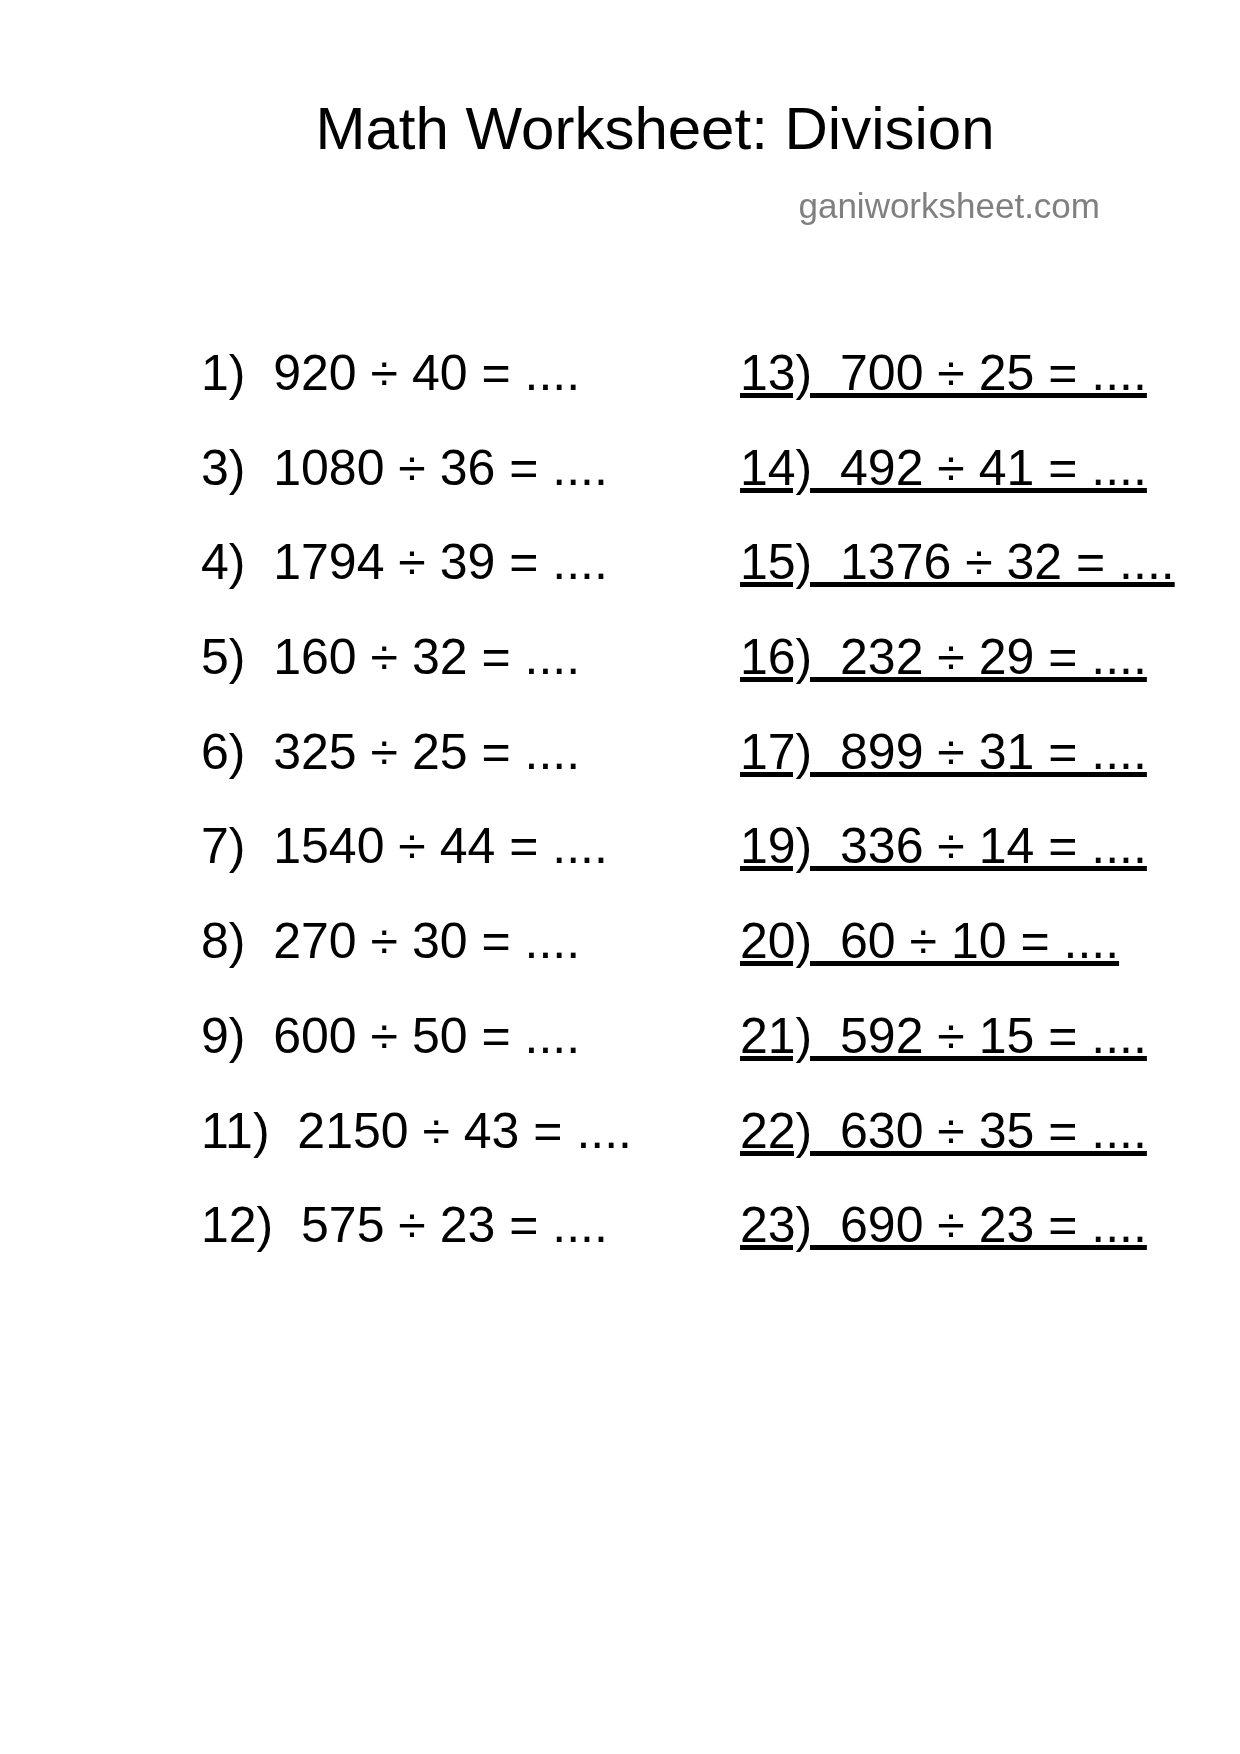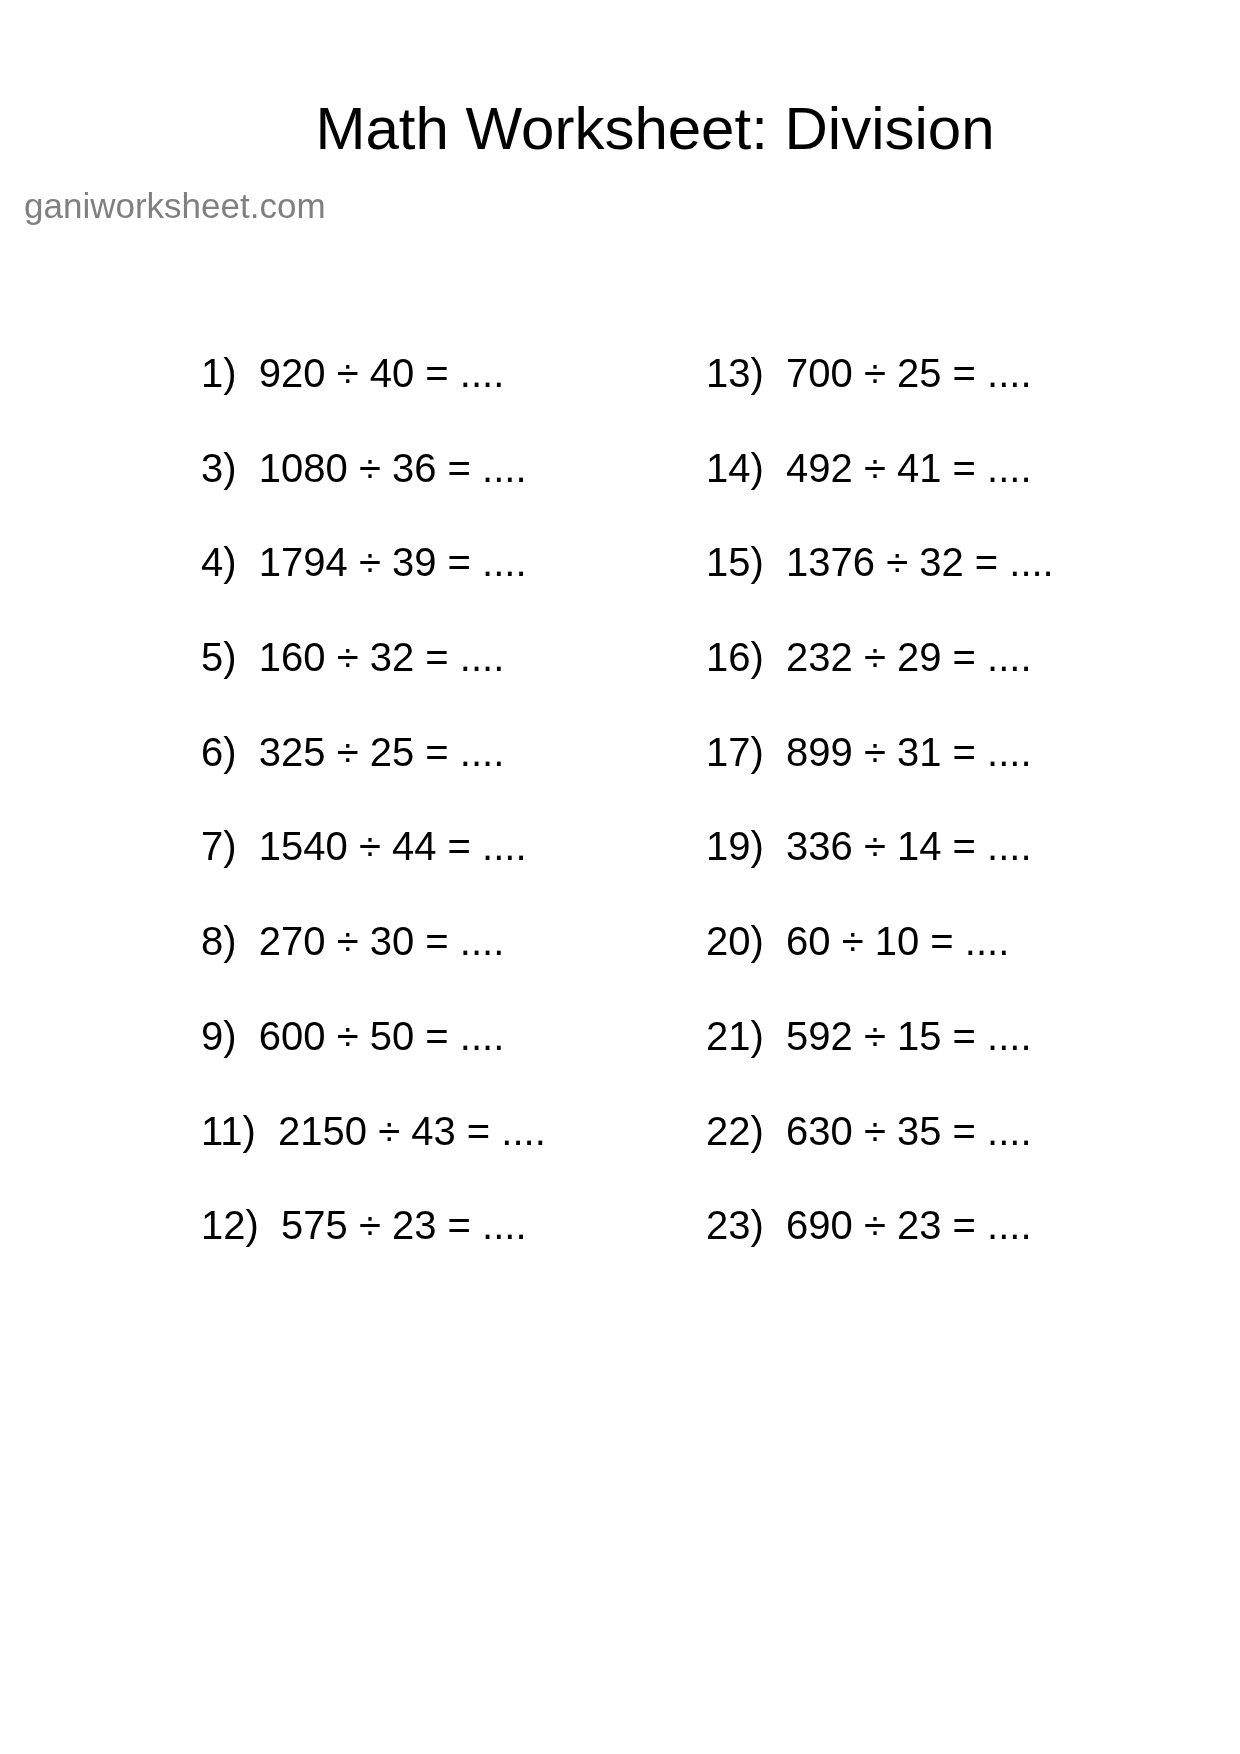--- a/index.html
+++ b/index.html
@@ -1,25 +1,25 @@
 <!DOCTYPE html>
 <html><head>
 <meta charset="utf-8">
 <style>
   html, body { margin: 0; padding: 0; background: #ffffff; }
   body { width: 1240px; height: 1754px; position: relative; overflow: hidden;
          font-family: "Liberation Sans", sans-serif; color: #000; }
   .title { position: absolute; left: 0; width: 1240px; top: 94px; text-align: center;
            font-size: 60px; line-height: 70px; padding-left: 70px; box-sizing: border-box; white-space: pre; }
-  .subtitle { position: absolute; left: 0; width: 1100px; top: 186px; text-align: left;
+  .subtitle { position: absolute; left: 0; width: 1100px; top: 186px; text-align: right;
               font-size: 35px; line-height: 40px; color: #808080; padding-left: 24px; box-sizing: border-box; white-space: pre; }
   .col { position: absolute; top: 343px; }
   .col.left { left: 201px; }
-  .col.right { left: 706px; }
-  .problem { height: 94.7px; font-size: 40px; line-height: 60px; white-space: pre; }
+  .col.right { left: 740px; text-decoration: underline; }
+  .problem { height: 94.7px; font-size: 50px; line-height: 60px; white-space: pre; }
 </style>
 </head>
 <body>
 
 <div class="title">Math Worksheet: Division</div>
 <div class="subtitle">ganiworksheet.com</div>
 
 <div class="col left">
   <div class="problem">1)  920 ÷ 40 = ....</div>
   <div class="problem">3)  1080 ÷ 36 = ....</div>

